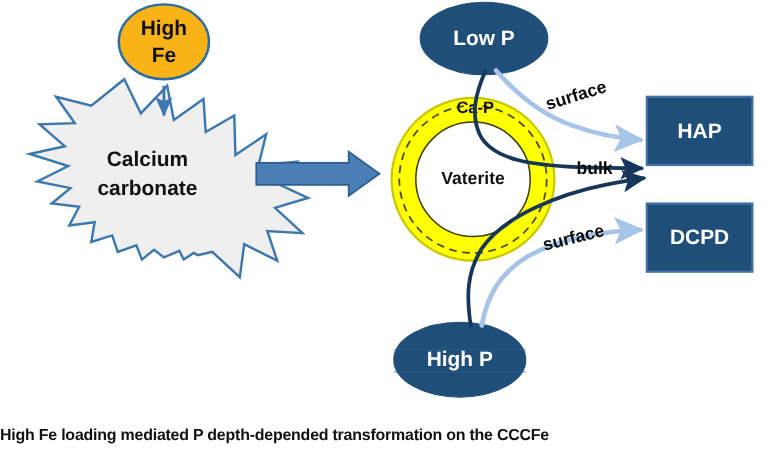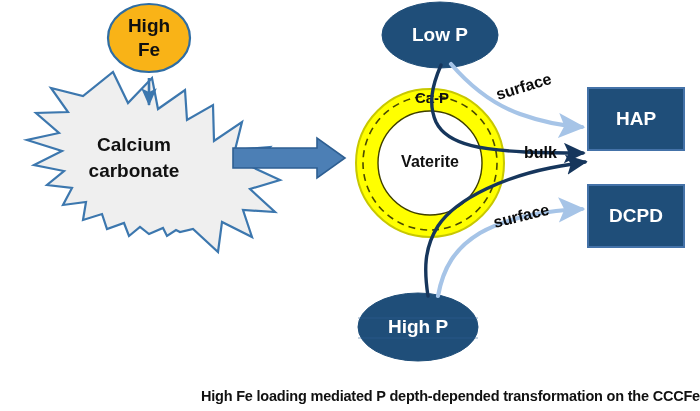--- a/index.html
+++ b/index.html
@@ -58,21 +58,21 @@
     font-size: 16px;
     font-weight: bold;
     text-anchor: middle;
     font-family: "Liberation Sans", sans-serif;
   }
   #caption-bar {
     position: absolute;
     left: 0;
     bottom: 6px;
     width: 700px;
-    text-align: right;
+    text-align: left;
   }
   #caption-text {
     display: inline-block;
     font-family: "Liberation Sans", sans-serif;
     font-weight: bold;
     font-size: 14.5px;
     color: #111111;
     letter-spacing: -0.2px;
     white-space: nowrap;
   }

